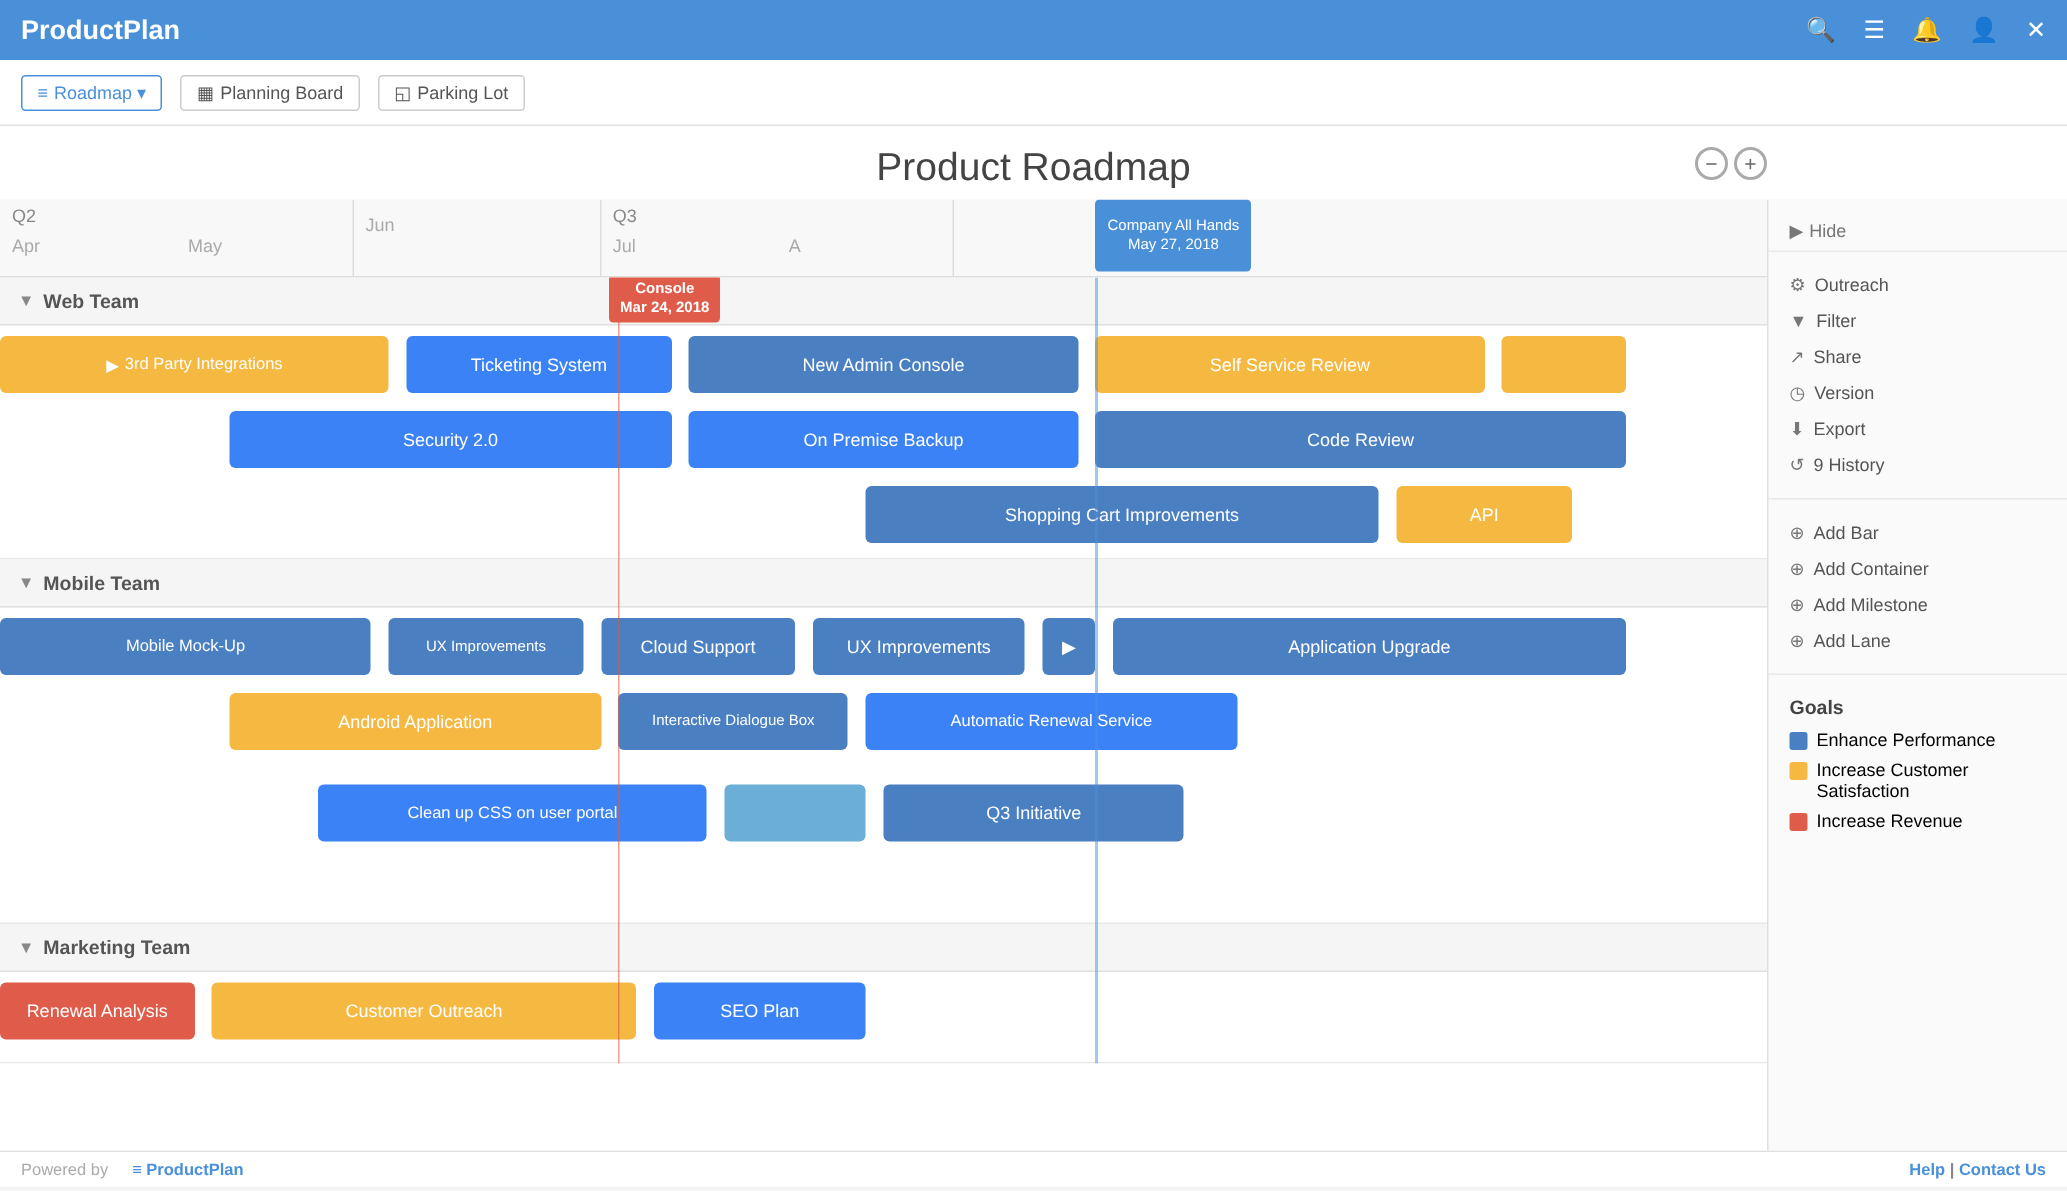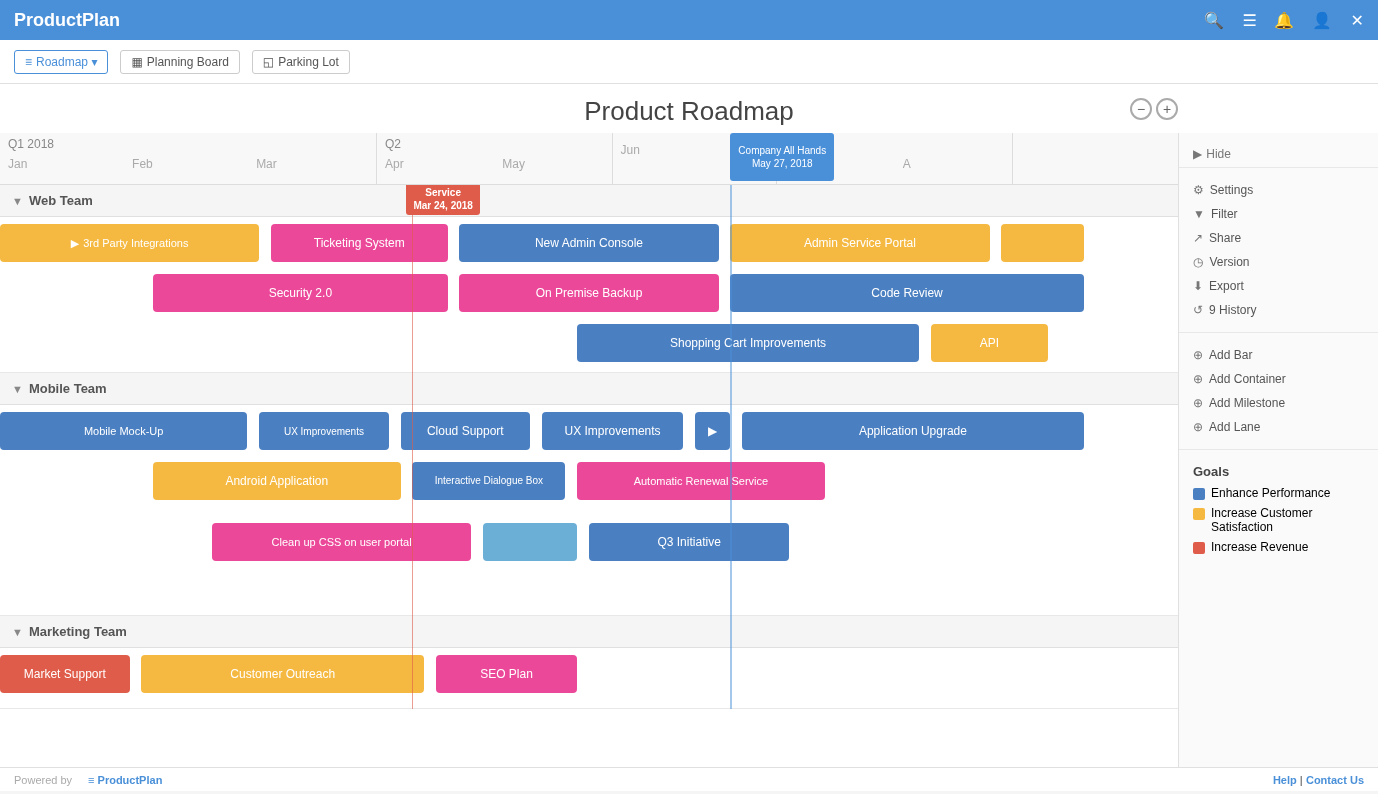--- a/index.html
+++ b/index.html
@@ -94,21 +94,21 @@
       display: flex; align-items: center; justify-content: center;
       font-size: 12px; font-weight: 500;
       color: white;
       cursor: pointer;
       white-space: nowrap;
       overflow: hidden;
       text-overflow: ellipsis;
       padding: 0 10px;
     }
     .bar.blue { background: #4a7fc1; }
-    .bar.orange { background: #ec4899; }
+    .bar.orange { background: #3b82f6; }
     .bar.yellow { background: #f5b942; }
     .bar.red { background: #e05c4a; }
     .bar.light-blue { background: #6baed6; }
     .milestone-box {
       background: #e05c4a;
       color: white;
       font-size: 10px;
       padding: 3px 7px;
       border-radius: 3px;
       white-space: nowrap;
@@ -204,28 +204,20 @@
   </div>
 </div>
 
 <div id="main-layout">
 
   <div id="roadmap-area">
 
     <div id="timeline-header" style="position:relative;">
       <div style="display:flex; width:100%;">
 
-        <div class="quarter-section" style="width:32%;">
-          <div class="quarter-label">Q1 2018</div>
-          <div class="months-row">
-            <div class="month-cell" style="width:33%">Jan</div>
-            <div class="month-cell" style="width:33%">Feb</div>
-            <div class="month-cell" style="width:33%">Mar</div>
-          </div>
-        </div>
 
         <div class="quarter-section" style="width:20%;">
           <div class="quarter-label">Q2</div>
           <div class="months-row">
             <div class="month-cell" style="width:50%">Apr</div>
             <div class="month-cell" style="width:50%">May</div>
           </div>
         </div>
 
         <div class="quarter-section" style="width:14%;">
@@ -271,21 +263,21 @@
           <span>Web Team</span>
         </div>
         <div class="lane-rows" style="height:155px;">
 
           <div class="gantt-row" style="position:absolute; top:4px; left:0; right:0;">
             <div class="bar yellow" style="left:0%; width:22%; font-size:11px;">
               <span style="margin-right:4px;">▶</span> 3rd Party Integrations
             </div>
             <div class="bar orange" style="left:23%; width:15%;">Ticketing System</div>
             <div class="bar blue" style="left:39%; width:22%;">New Admin Console</div>
-            <div class="bar yellow" style="left:62%; width:22%;">Admin Service Portal</div>
+            <div class="bar yellow" style="left:62%; width:22%;">Self Service Review</div>
             <div class="bar yellow" style="left:85%; width:7%;"></div>
           </div>
 
           <div class="gantt-row" style="position:absolute; top:54px; left:0; right:0;">
             <div class="bar orange" style="left:13%; width:25%;">Security 2.0</div>
             <div class="bar blue" style="left:62%; width:30%;">Code Review</div>
             <div class="bar orange" style="left:39%; width:22%;">On Premise Backup</div>
           </div>
 
           <div class="gantt-row" style="position:absolute; top:104px; left:0; right:0;">
@@ -296,21 +288,21 @@
         </div>
       </div>
 
       <div class="lane">
         <div class="lane-header">
           <span class="chevron">▼</span>
           <span>Mobile Team</span>
 
           <div style="position:absolute; left:34.5%; top:-2px; z-index:10;">
             <div class="milestone-box">
-              <div>Service</div>
+              <div>Console</div>
               <div>Mar 24, 2018</div>
             </div>
           </div>
         </div>
         <div class="lane-rows" style="height:210px; position:relative;">
 
           <div class="gantt-row" style="position:absolute; top:4px; left:0; right:0;">
             <div class="bar blue" style="left:0%; width:21%; font-size:11px;">Mobile Mock-Up</div>
             <div class="bar blue" style="left:22%; width:11%; font-size:10px;">UX Improvements</div>
             <div class="bar blue" style="left:34%; width:11%;">Cloud Support</div>
@@ -334,40 +326,40 @@
         </div>
       </div>
 
       <div class="lane">
         <div class="lane-header">
           <span class="chevron">▼</span>
           <span>Marketing Team</span>
         </div>
         <div class="lane-rows" style="height:60px; position:relative;">
           <div class="gantt-row" style="position:absolute; top:4px; left:0; right:0;">
-            <div class="bar red" style="left:0%; width:11%;">Market Support</div>
+            <div class="bar red" style="left:0%; width:11%;">Renewal Analysis</div>
             <div class="bar yellow" style="left:12%; width:24%;">Customer Outreach</div>
             <div class="bar orange" style="left:37%; width:12%;">SEO Plan</div>
           </div>
         </div>
       </div>
 
     </div>
   </div>
 
   <div id="right-sidebar">
     <div class="sidebar-hide-btn">
       <span>▶</span>
       <span>Hide</span>
     </div>
 
     <div class="sidebar-section">
       <div class="sidebar-item">
         <span class="sidebar-icon">⚙</span>
-        <span>Settings</span>
+        <span>Outreach</span>
       </div>
       <div class="sidebar-item">
         <span class="sidebar-icon">▼</span>
         <span>Filter</span>
       </div>
       <div class="sidebar-item">
         <span class="sidebar-icon">↗</span>
         <span>Share</span>
       </div>
       <div class="sidebar-item">

